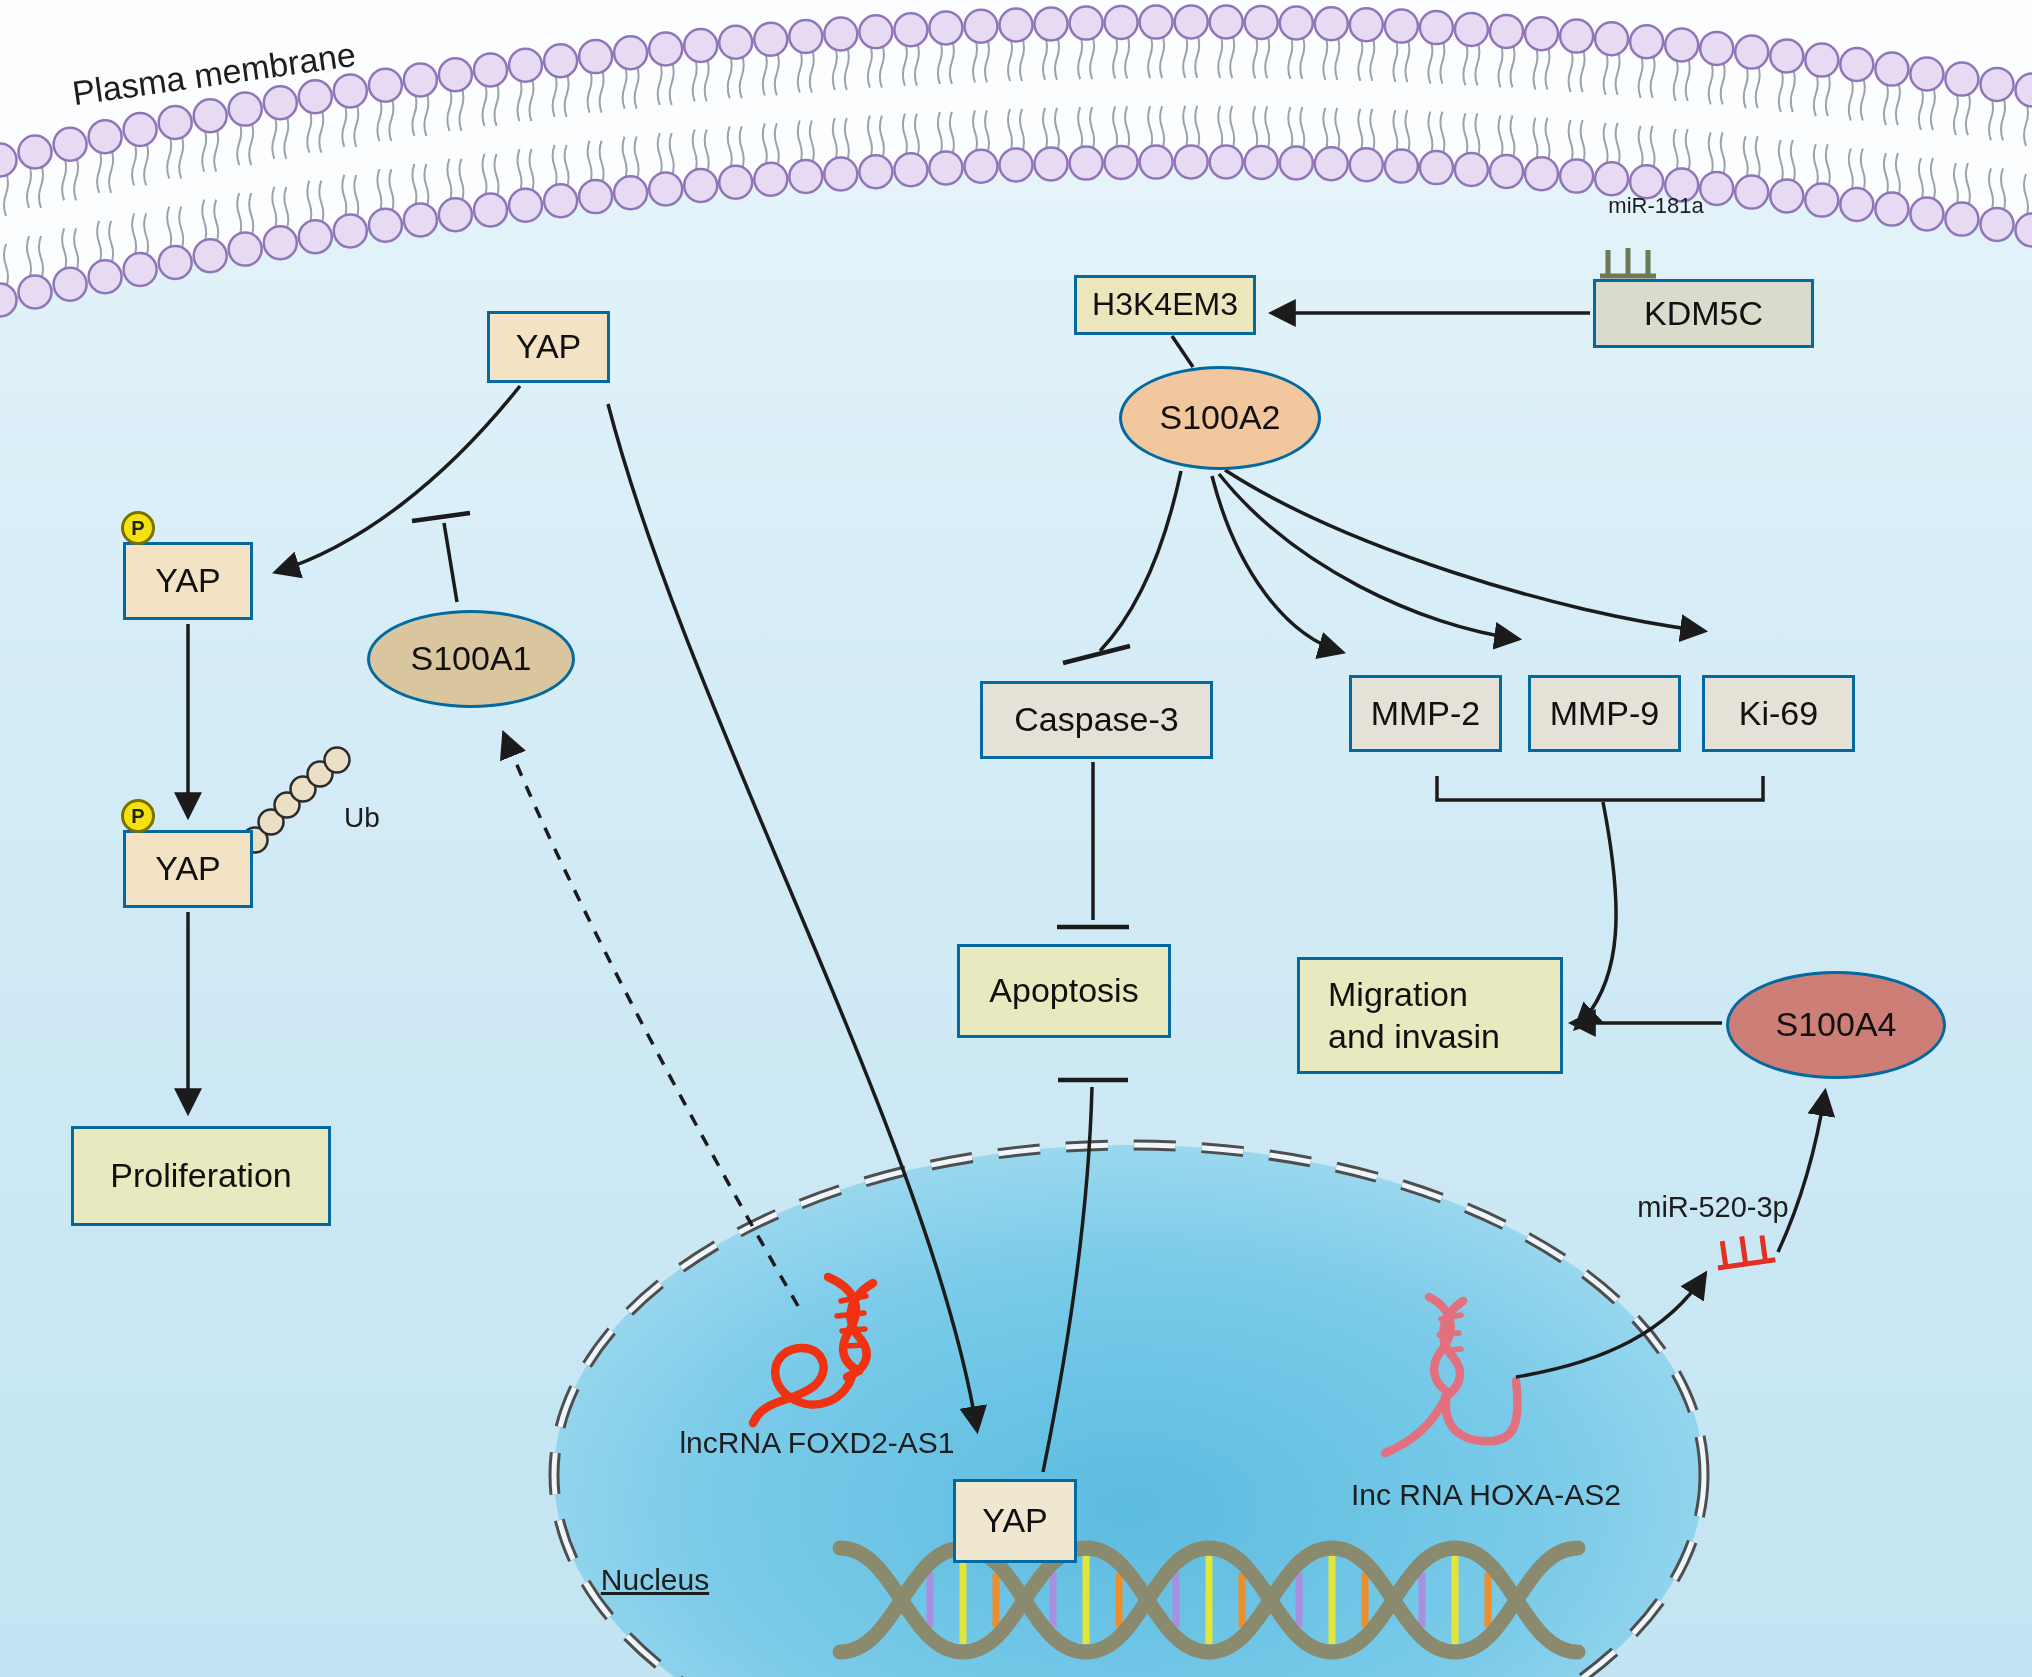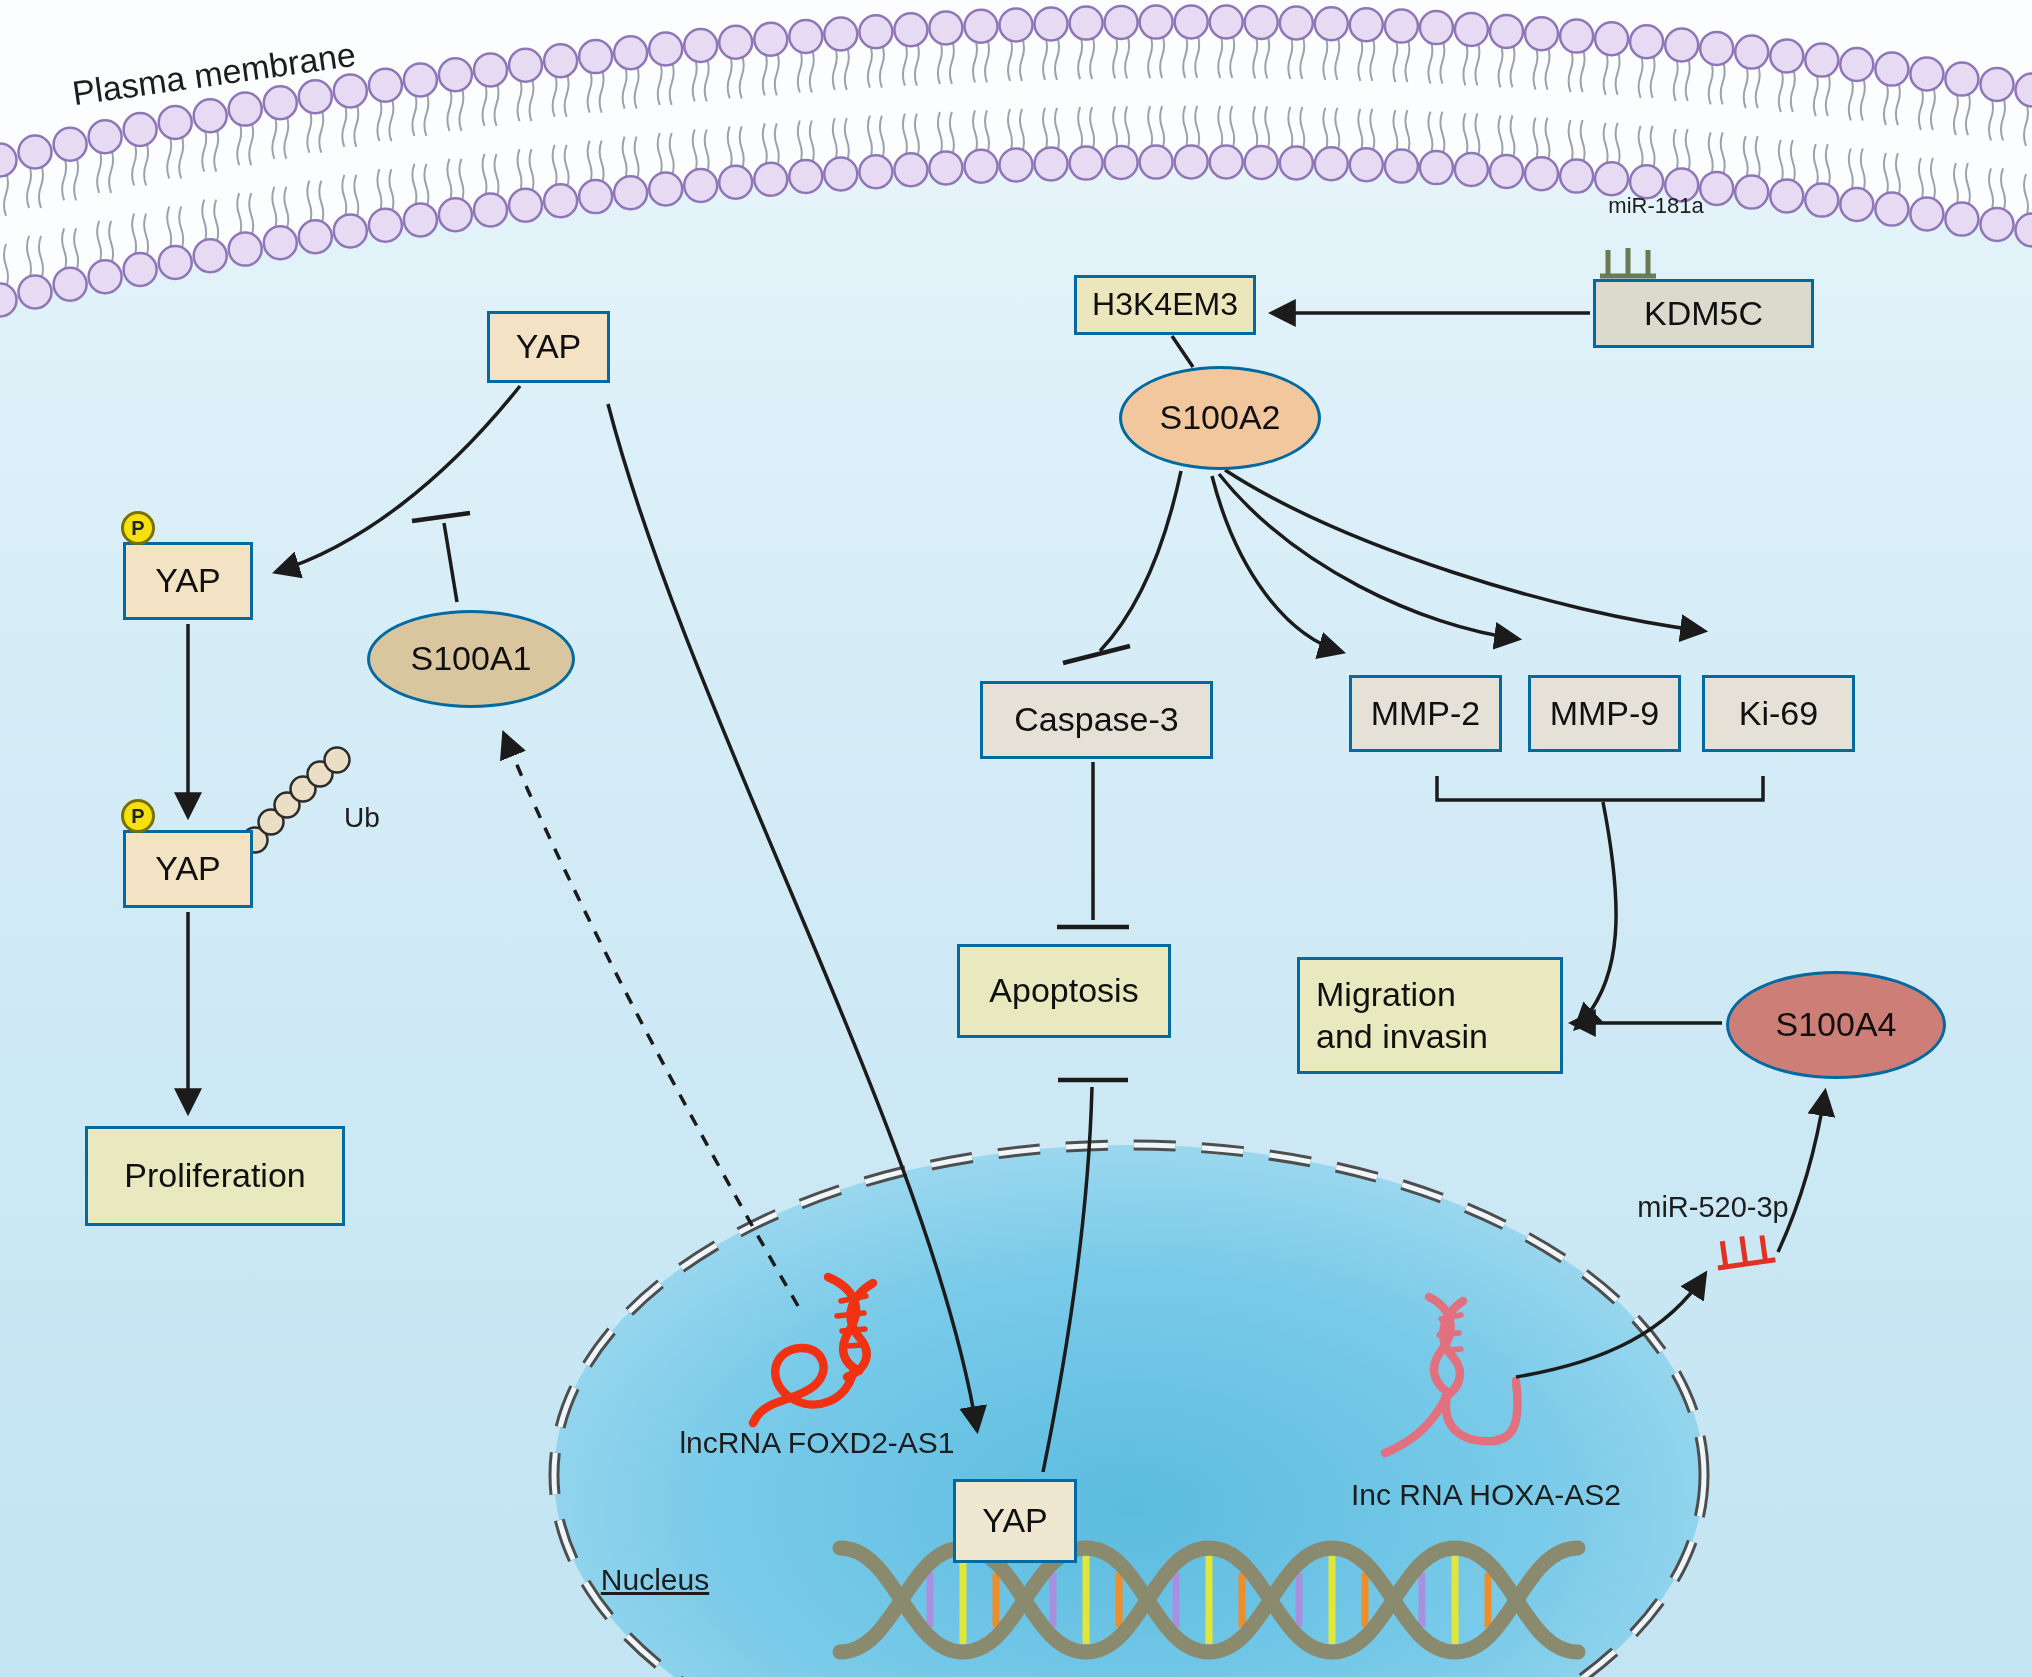--- a/index.html
+++ b/index.html
@@ -15,21 +15,21 @@
     font-size:34px;color:#101010;text-align:center;line-height:1.22;
   }
   .ellipse{border-radius:50%;}
   .lbl{position:absolute;transform:translate(-50%,-50%);font-size:30px;color:#1d1d1d;white-space:nowrap;}
   .pcircle{
     position:absolute;width:34px;height:34px;border-radius:50%;
     background:#f4e10e;border:3px solid #7a7000;box-sizing:border-box;
     display:flex;align-items:center;justify-content:center;
     font-size:20px;font-weight:bold;color:#222;z-index:5;
   }
-  .leftalign{justify-content:flex-start;text-align:left;padding-left:16px;white-space:pre-line;}
+  .leftalign{justify-content:flex-start;text-align:left;padding-left:28px;white-space:pre-line;}
 </style>
 </head>
 <body>
 
 <svg id="scene" width="2032" height="1677" viewBox="0 0 2032 1677">
   <defs>
     <marker id="arrow" viewBox="0 0 10 10" refX="8.5" refY="5" markerWidth="8" markerHeight="8" orient="auto-start-reverse">
       <path d="M0 0 L10 5 L0 10 z" fill="#1b1b1b"></path>
     </marker>
     <radialGradient id="nucgrad" cx="50%" cy="55%" r="68%">
@@ -299,21 +299,21 @@
 
 <div class="node leftalign" style="left:1297px;top:957px;width:266px;height:117px;background:#e9e9bf;">
   <span>Migration
 and invasin</span>
 </div>
 
 <div class="node ellipse" style="left:1726px;top:971px;width:220px;height:108px;background:#cd7f77;">
   <span>S100A4</span>
 </div>
 
-<div class="node" style="left:71px;top:1126px;width:260px;height:100px;background:#e9e9bf;margin-left:14px;">
+<div class="node" style="left:71px;top:1126px;width:260px;height:100px;background:#e9e9bf;">
   <span>Proliferation</span>
 </div>
 
 <div class="node" style="left:953px;top:1479px;width:124px;height:84px;background:#efe7cf;">
   <span>YAP</span>
 </div>
 
 <div class="lbl" style="left:214px;top:74px;font-size:34px;transform:translate(-50%,-50%) rotate(-8deg);">Plasma membrane</div>
 
 <div class="lbl" style="left:1612px;top:206px;font-size:22px;margin-left:44px;">miR-181a</div>

